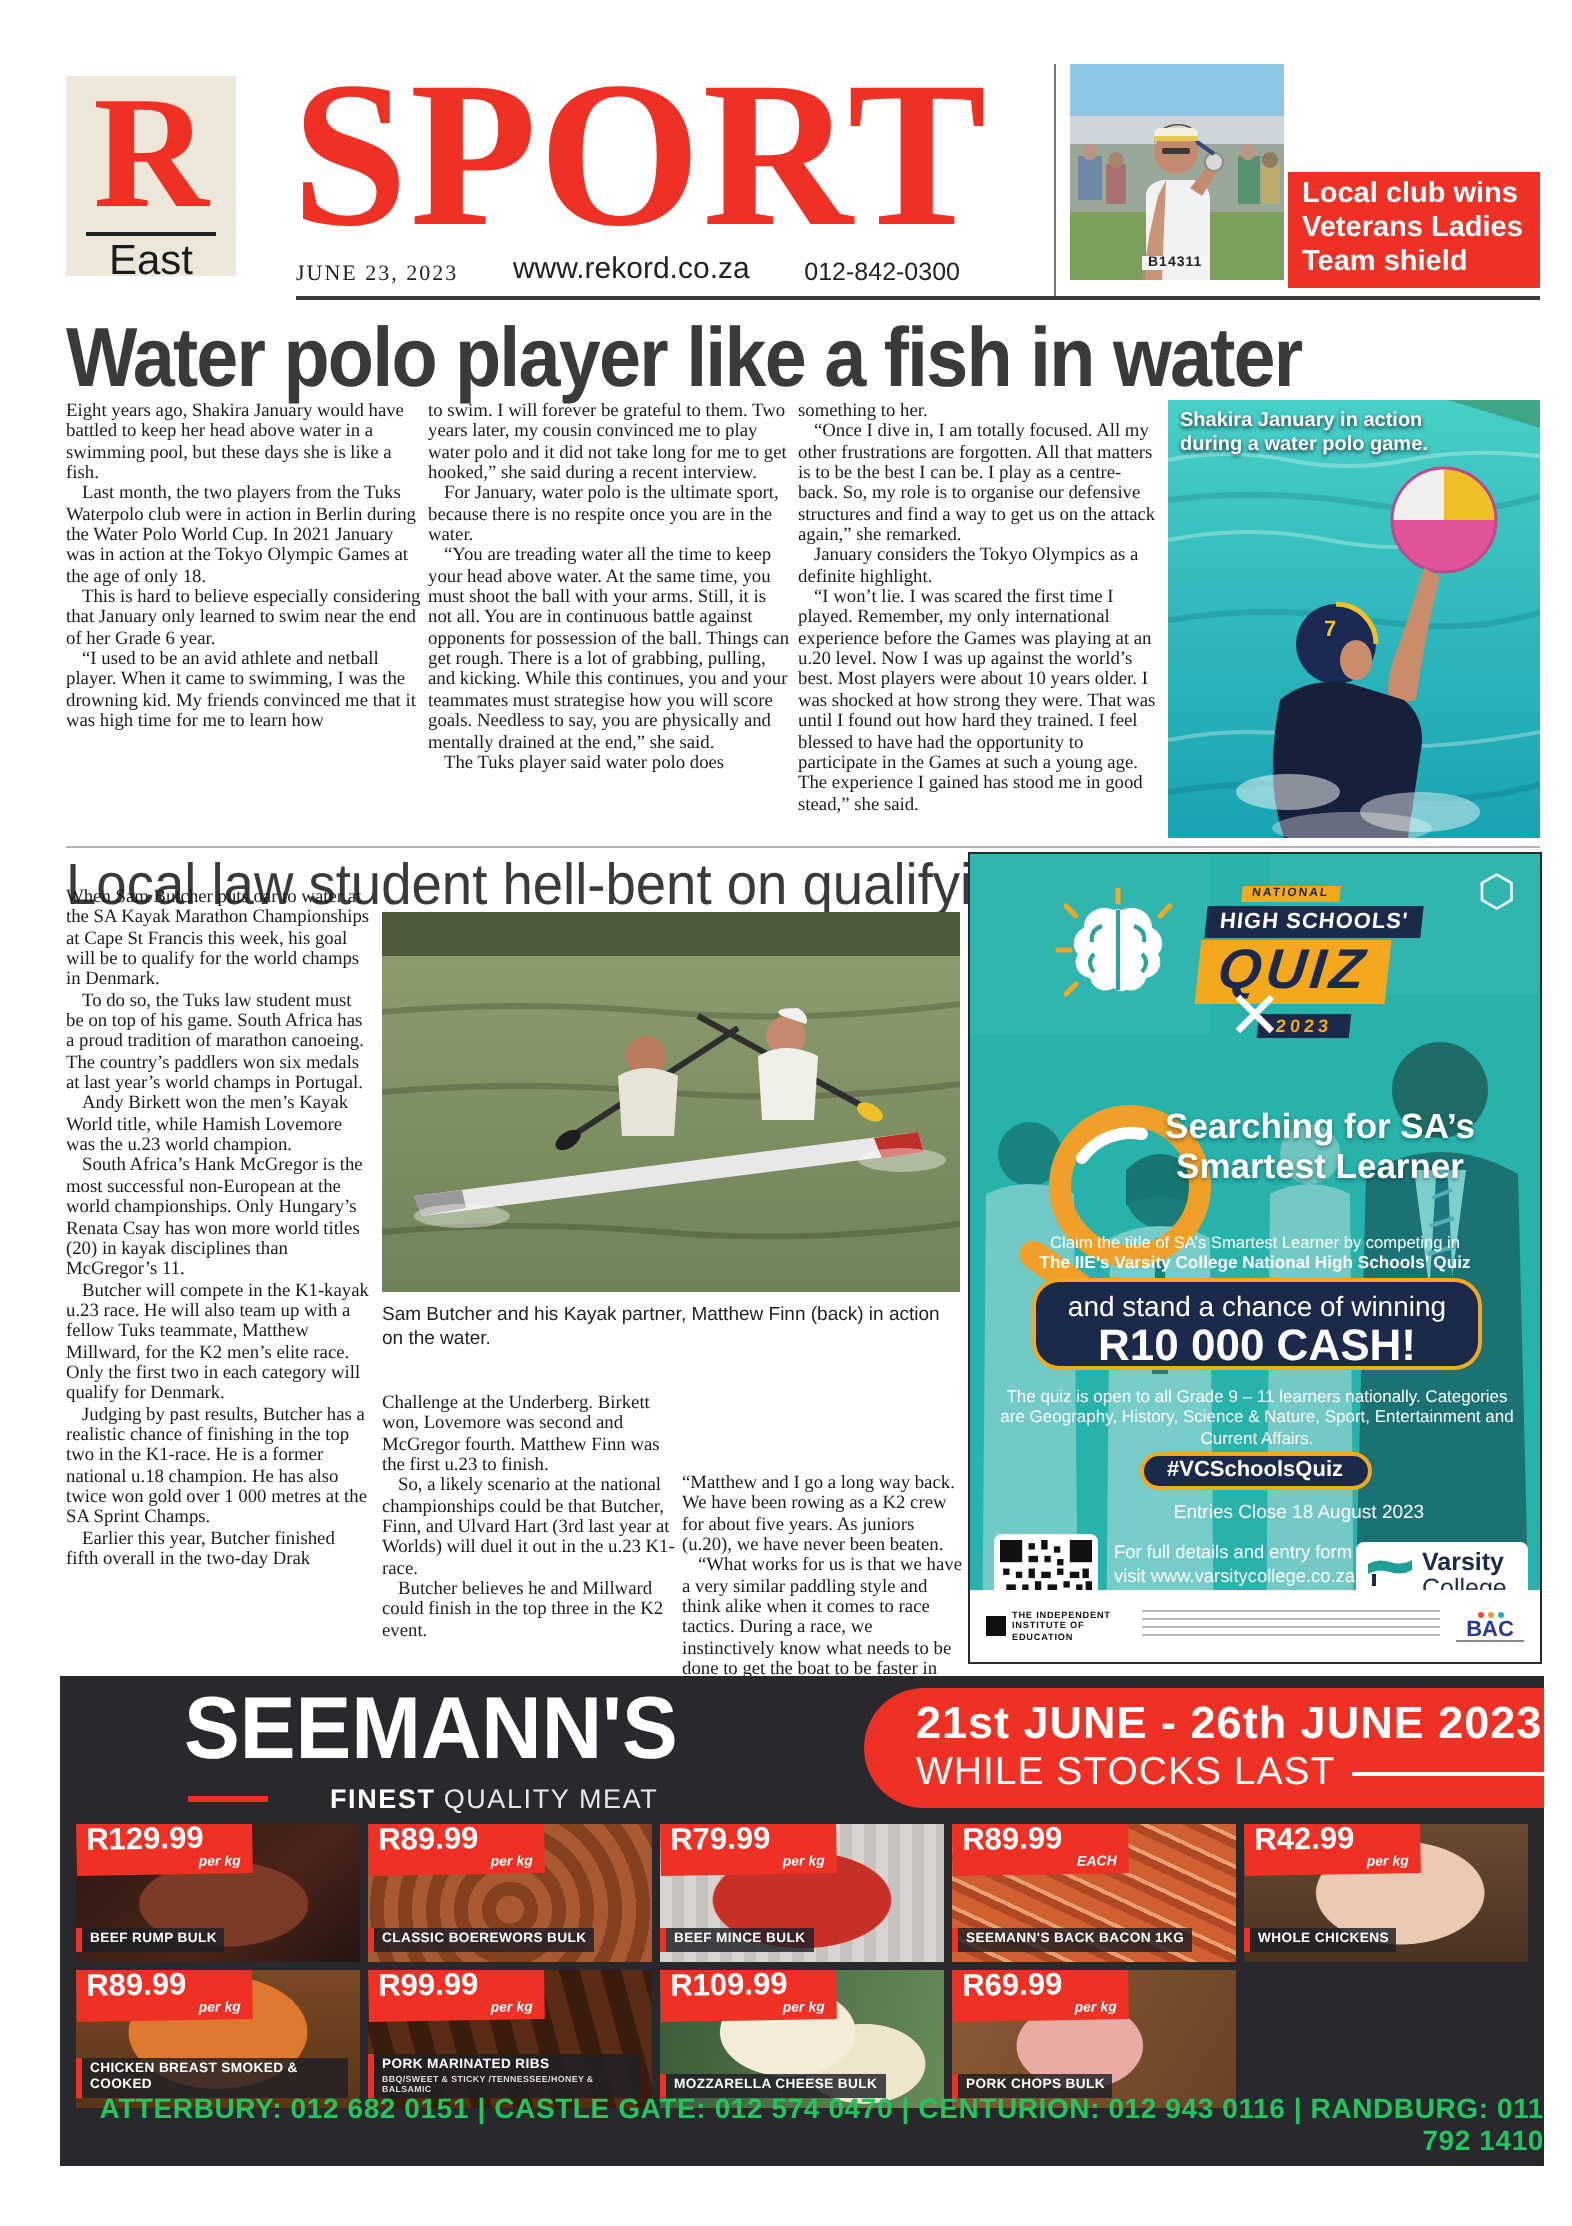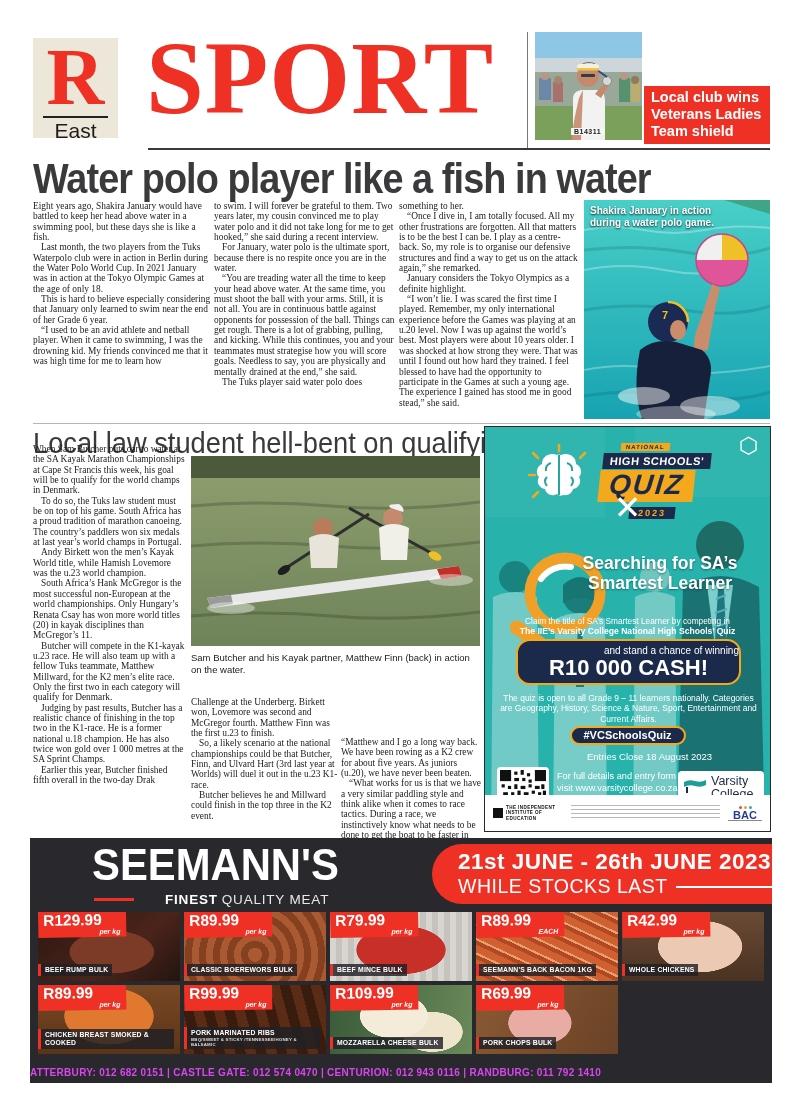--- a/index.html
+++ b/index.html
@@ -59,32 +59,32 @@
   .tag-nat{left:96px;top:10px;background:var(--quiz-yellow);color:var(--navy);font-size:6px;padding:1px 5px;letter-spacing:1px;}
   .tag-hs{left:78px;top:20px;background:var(--navy);color:#fff;font-size:11px;padding:2px 7px;letter-spacing:0.5px;}
   .tag-quiz{left:74px;top:37px;background:var(--quiz-yellow);color:var(--navy);font-size:28px;line-height:28px;padding:1px 10px 3px 10px;font-style:italic;letter-spacing:2px;}
   .tag-year{left:104px;top:74px;background:var(--navy);color:var(--quiz-yellow);font-size:9px;padding:1px 9px;letter-spacing:2px;}
   .qcross{position:absolute;left:0;top:64px;width:100%;text-align:center;color:#fff;font-size:33px;font-weight:bold;line-height:34px;}
   .magnifier{position:absolute;left:14px;top:118px;width:118px;height:120px;}
   .searching{position:absolute;left:70px;top:126px;width:210px;text-align:center;color:#fff;font-weight:bold;font-size:17.5px;line-height:20px;text-shadow:0 1px 2px rgba(0,40,40,.5);}
   .claim{position:absolute;left:0;top:189px;width:100%;text-align:center;color:#fff;font-size:8.3px;line-height:10px;}
   .claim b{font-size:8.6px;}
   .prizebox{position:absolute;left:31px;top:212px;width:225px;height:46px;background:var(--navy);border:2px solid var(--quiz-yellow);border-radius:14px;text-align:center;color:#fff;padding-top:4px;}
-  .prize-label{font-size:10px;text-align:right;}
+  .prize-label{font-size:14px;}
   .prize-amt{font-size:22px;font-weight:bold;line-height:24px;}
   .opentext{position:absolute;left:14px;top:266px;width:259px;text-align:center;color:#fff;font-size:8.5px;line-height:10.3px;}
   .hashtag{position:absolute;left:50%;top:299px;transform:translateX(-50%);background:var(--navy);border:2px solid var(--quiz-yellow);border-radius:11px;color:#fff;font-weight:bold;font-size:11px;padding:1px 12px 2px 12px;white-space:nowrap;}
   .entries{position:absolute;left:0;top:324px;width:100%;text-align:center;color:#fff;font-size:9.5px;padding-left:44px;}
   .qr{position:absolute;left:12px;top:340px;width:52px;height:52px;background:#fff;border-radius:4px;padding:3px;}
   .qrdetails{position:absolute;left:72px;top:344px;width:128px;color:#fff;font-size:9.2px;line-height:11.5px;}
   .vclogo{position:absolute;right:6px;top:344px;width:86px;height:44px;background:#fff;border-radius:4px;padding:4px 5px 0 5px;}
   .vcflag{position:absolute;left:6px;top:8px;width:22px;height:14px;}
   .vciie{position:absolute;left:8px;top:26px;font-size:5px;color:#555;font-weight:bold;}
   .vcname{margin-left:28px;color:var(--navy);font-size:12.5px;line-height:13px;}
-  .vcname .b{font-weight:normal;}
+  .vcname .b{font-weight:bold;}
   .adfooter{position:absolute;left:0;bottom:0;width:100%;height:36px;background:#fff;display:flex;align-items:center;padding:0 8px;gap:8px;}
   .iielogo{display:flex;gap:3px;align-items:center;width:70px;}
   .iiesq{width:10px;height:10px;background:#111;flex:none;}
   .iietxt{font-size:4.6px;font-weight:bold;color:#111;line-height:5.2px;letter-spacing:0.4px;}
   .fineprint{flex:1;height:16px;background:repeating-linear-gradient(#9a9a9a 0 1px,transparent 1px 4px);opacity:.7;}
   .baclogo{width:34px;text-align:center;}
   .bacdots{display:flex;gap:2px;justify-content:center;margin-bottom:1px;}
   .bacdots i{width:3px;height:3px;border-radius:50%;display:block;}
   .bactxt{font-size:11px;font-weight:bold;color:#283b8f;line-height:10px;border-bottom:1px solid #888;}
 
@@ -100,21 +100,21 @@
   .sm-promo-s{display:flex;align-items:center;font-size:19.5px;letter-spacing:0.5px;white-space:nowrap;}
   .sm-promo-s .wline{flex:1;height:2px;background:#fff;margin-left:8px;}
   .sm-grid{position:absolute;left:8px;top:74px;width:726px;display:grid;grid-template-columns:repeat(5,1fr);grid-template-rows:69px 69px;gap:4px;}
   .card{position:relative;overflow:hidden;background:#444;}
   .photo{position:absolute;inset:0;}
   .ptag{position:absolute;left:0;top:0;background:var(--brand-red);color:#fff;padding:1px 6px 2px 5px;min-width:62%;transform:rotate(-1deg);transform-origin:left top;}
   .pprice{font-size:15.5px;font-weight:bold;line-height:16px;}
   .punit{font-size:7px;font-weight:bold;font-style:italic;text-align:right;line-height:7px;}
   .pname{position:absolute;left:0;bottom:5px;max-width:96%;background:rgba(32,32,36,.82);border-left:3px solid var(--brand-red);color:#fff;font-weight:bold;font-size:6.8px;line-height:7.8px;padding:2px 4px;letter-spacing:0.2px;}
   .psub{font-size:4.4px;line-height:5px;font-weight:bold;color:#ddd;}
-  .sm-contacts{position:absolute;left:0;bottom:5px;width:100%;text-align:left;color:#d946ef;font-weight:bold;font-size:10px;letter-spacing:0.3px;}
+  .sm-contacts{position:absolute;left:0;bottom:5px;width:100%;text-align:right;color:#22c55e;font-weight:bold;font-size:14px;letter-spacing:0.3px;}
 
   
   .p1{background:radial-gradient(95px 48px at 52% 58%,#7c3b26 0 44%,rgba(0,0,0,0) 45%),linear-gradient(140deg,#2c1812,#4a241a 60%,#241410);}
   .p2{background:repeating-radial-gradient(circle at 50% 62%,#aa5a32 0 7px,#84401f 7px 14px),linear-gradient(#3a2418,#241810);}
   .p3{background:radial-gradient(85px 46px at 50% 55%,#c63028 0 52%,rgba(0,0,0,0) 53%),repeating-linear-gradient(90deg,#d8d4d0 0 6px,#c6c2be 6px 12px);}
   .p4{background:repeating-linear-gradient(25deg,#d06030 0 7px,#b04824 7px 11px,#e8a070 11px 13px);}
   .p5{background:radial-gradient(72px 44px at 55% 50%,#ecc9b2 0 58%,rgba(0,0,0,0) 59%),linear-gradient(#6a4a34,#4a3222);}
   .p6{background:radial-gradient(82px 52px at 50% 45%,#e07830 0 54%,rgba(0,0,0,0) 55%),linear-gradient(#7a4824,#5a3418);}
   .p7{background:repeating-linear-gradient(100deg,#f2c3cd 0 8px,#e8a8b8 8px 14px,#f8dce2 14px 18px);}
   .p8{background:repeating-linear-gradient(75deg,#5a2c16 0 10px,#3a1c0e 10px 20px),linear-gradient(#2a160c,#1c100a);}
@@ -125,20 +125,25 @@
 <body>
 
 <div class="page">
 
   <div class="abs rlogo">
     <div class="rletter">R</div>
     <div class="rline"></div>
     <div class="redition">East</div>
   </div>
   <div class="abs sport">SPORT</div>
+  <div class="abs mh-info">
+    <span class="mh-date serif">JUNE 23, 2023</span>
+    <span class="mh-site">www.rekord.co.za</span>
+    <span class="mh-phone">012-842-0300</span>
+  </div>
   <div class="abs mh-rule"></div>
   <div class="abs mh-vline"></div>
 
   <div class="abs runner">
     <svg width="107" height="108" viewBox="0 0 107 108">
       <rect width="107" height="44" fill="#8ec6e6"></rect>
       <rect y="26" width="107" height="16" fill="#cdd6da"></rect>
       <rect y="40" width="107" height="38" fill="#9aa89a"></rect>
       <rect y="74" width="107" height="34" fill="#7aa05c"></rect>
       <g opacity="0.7">

